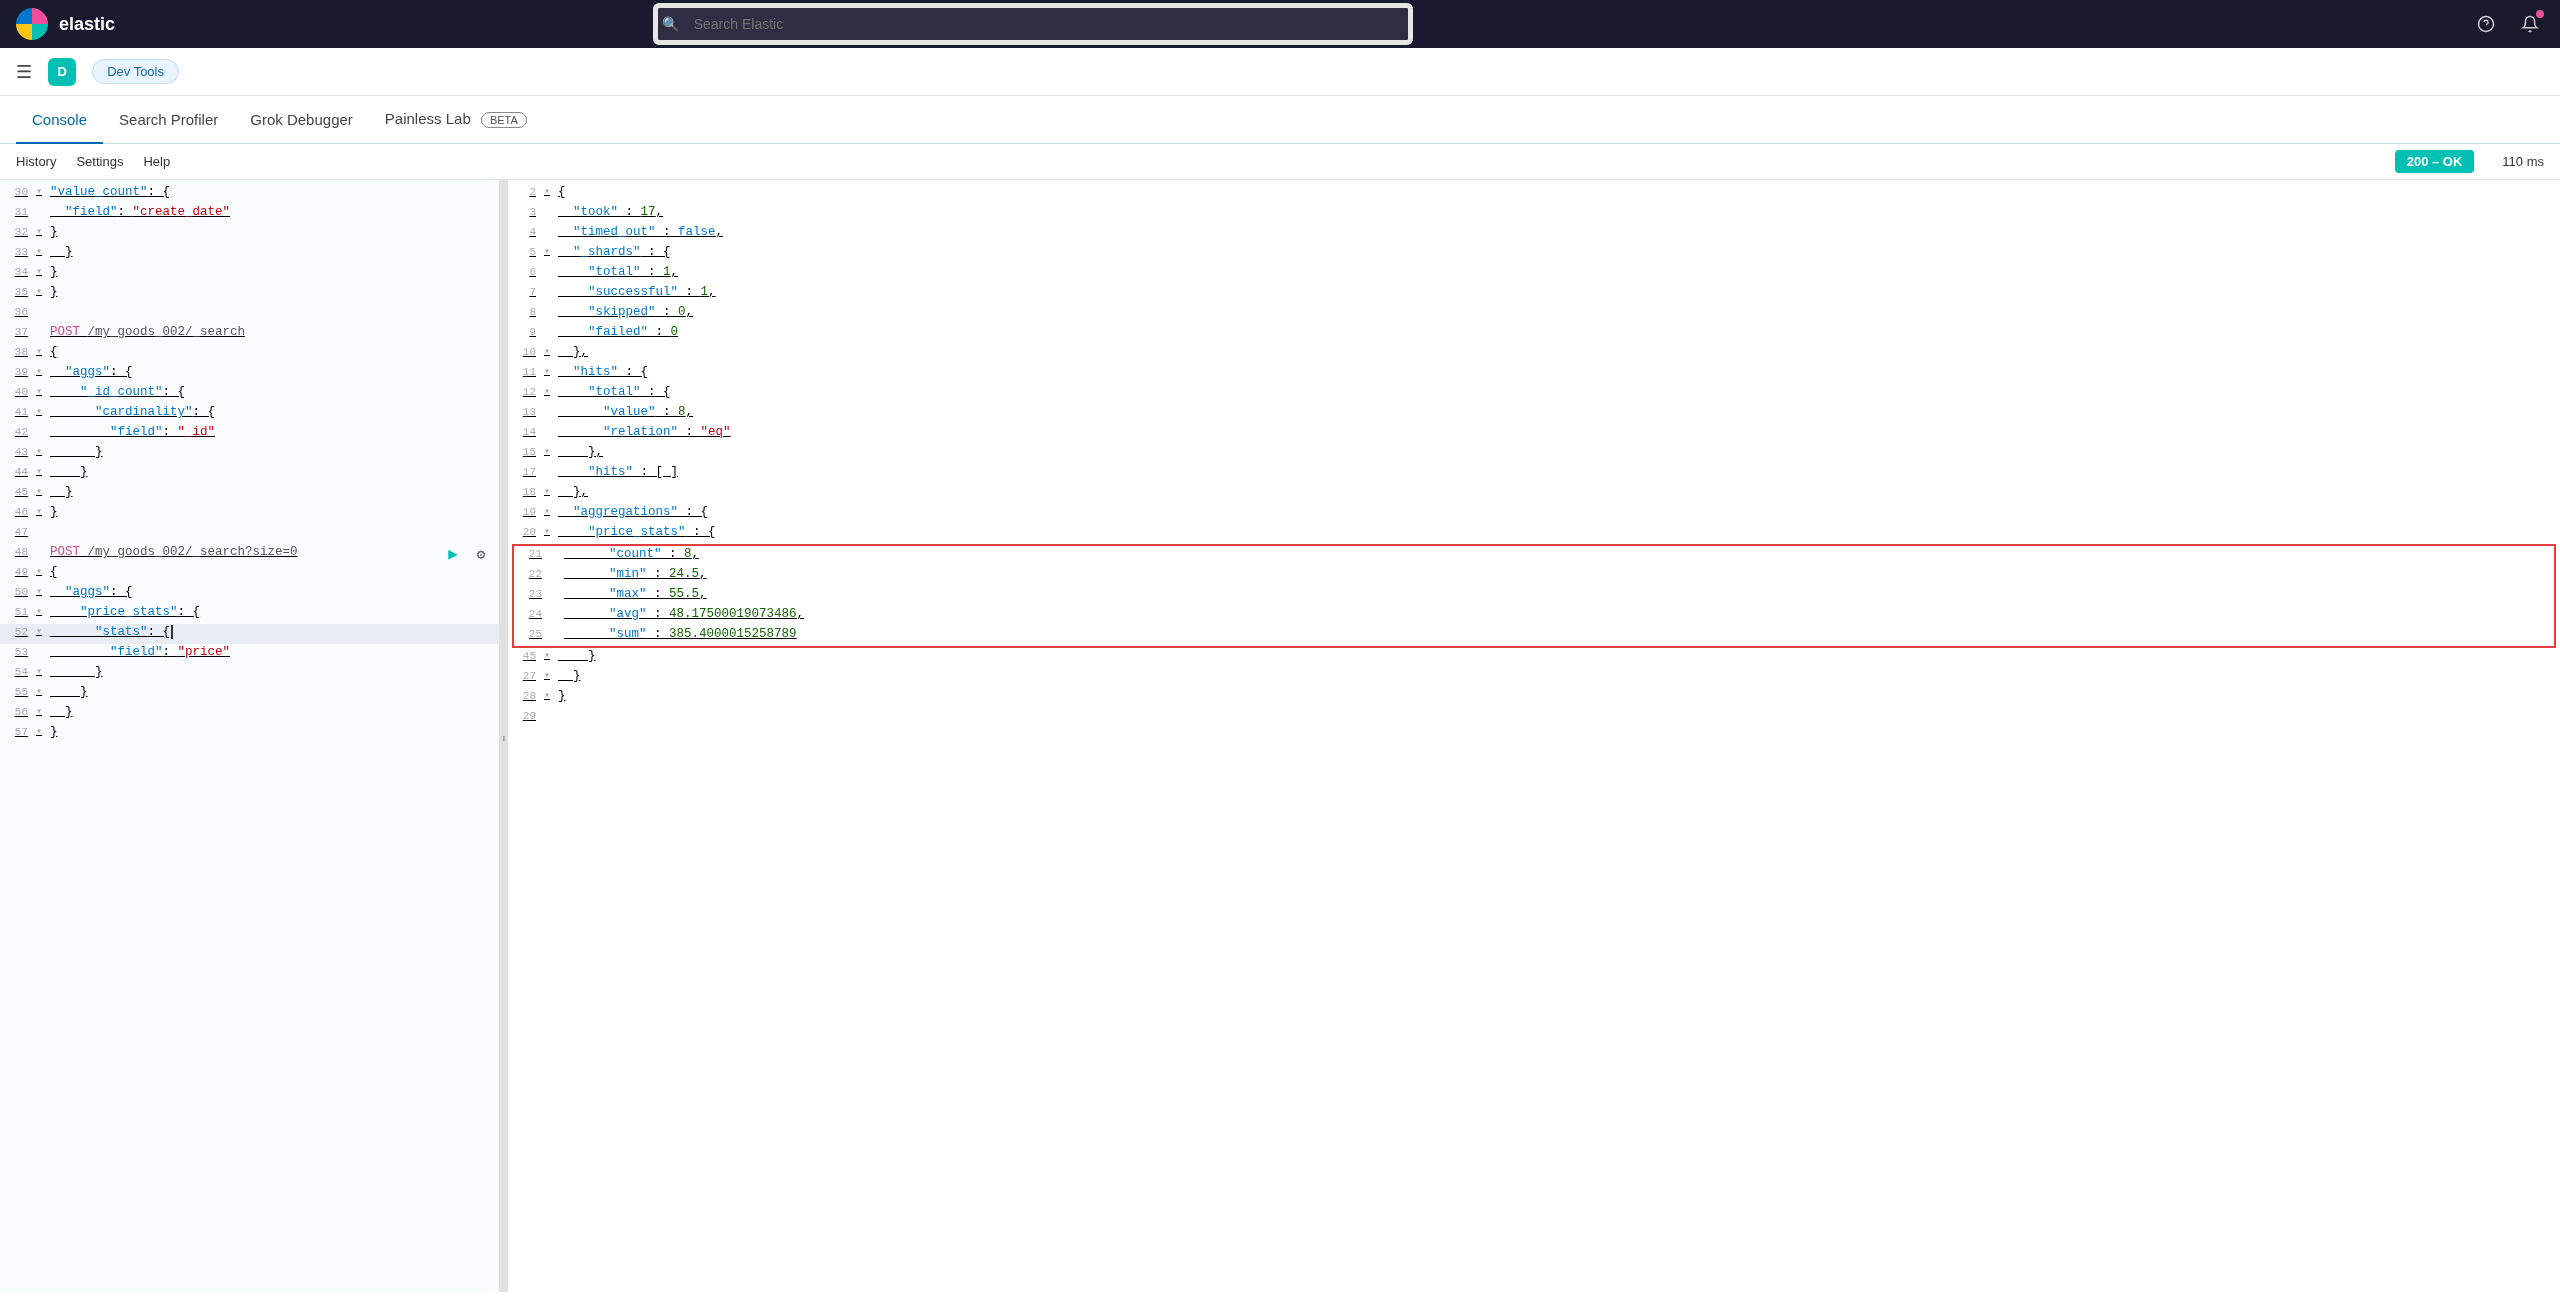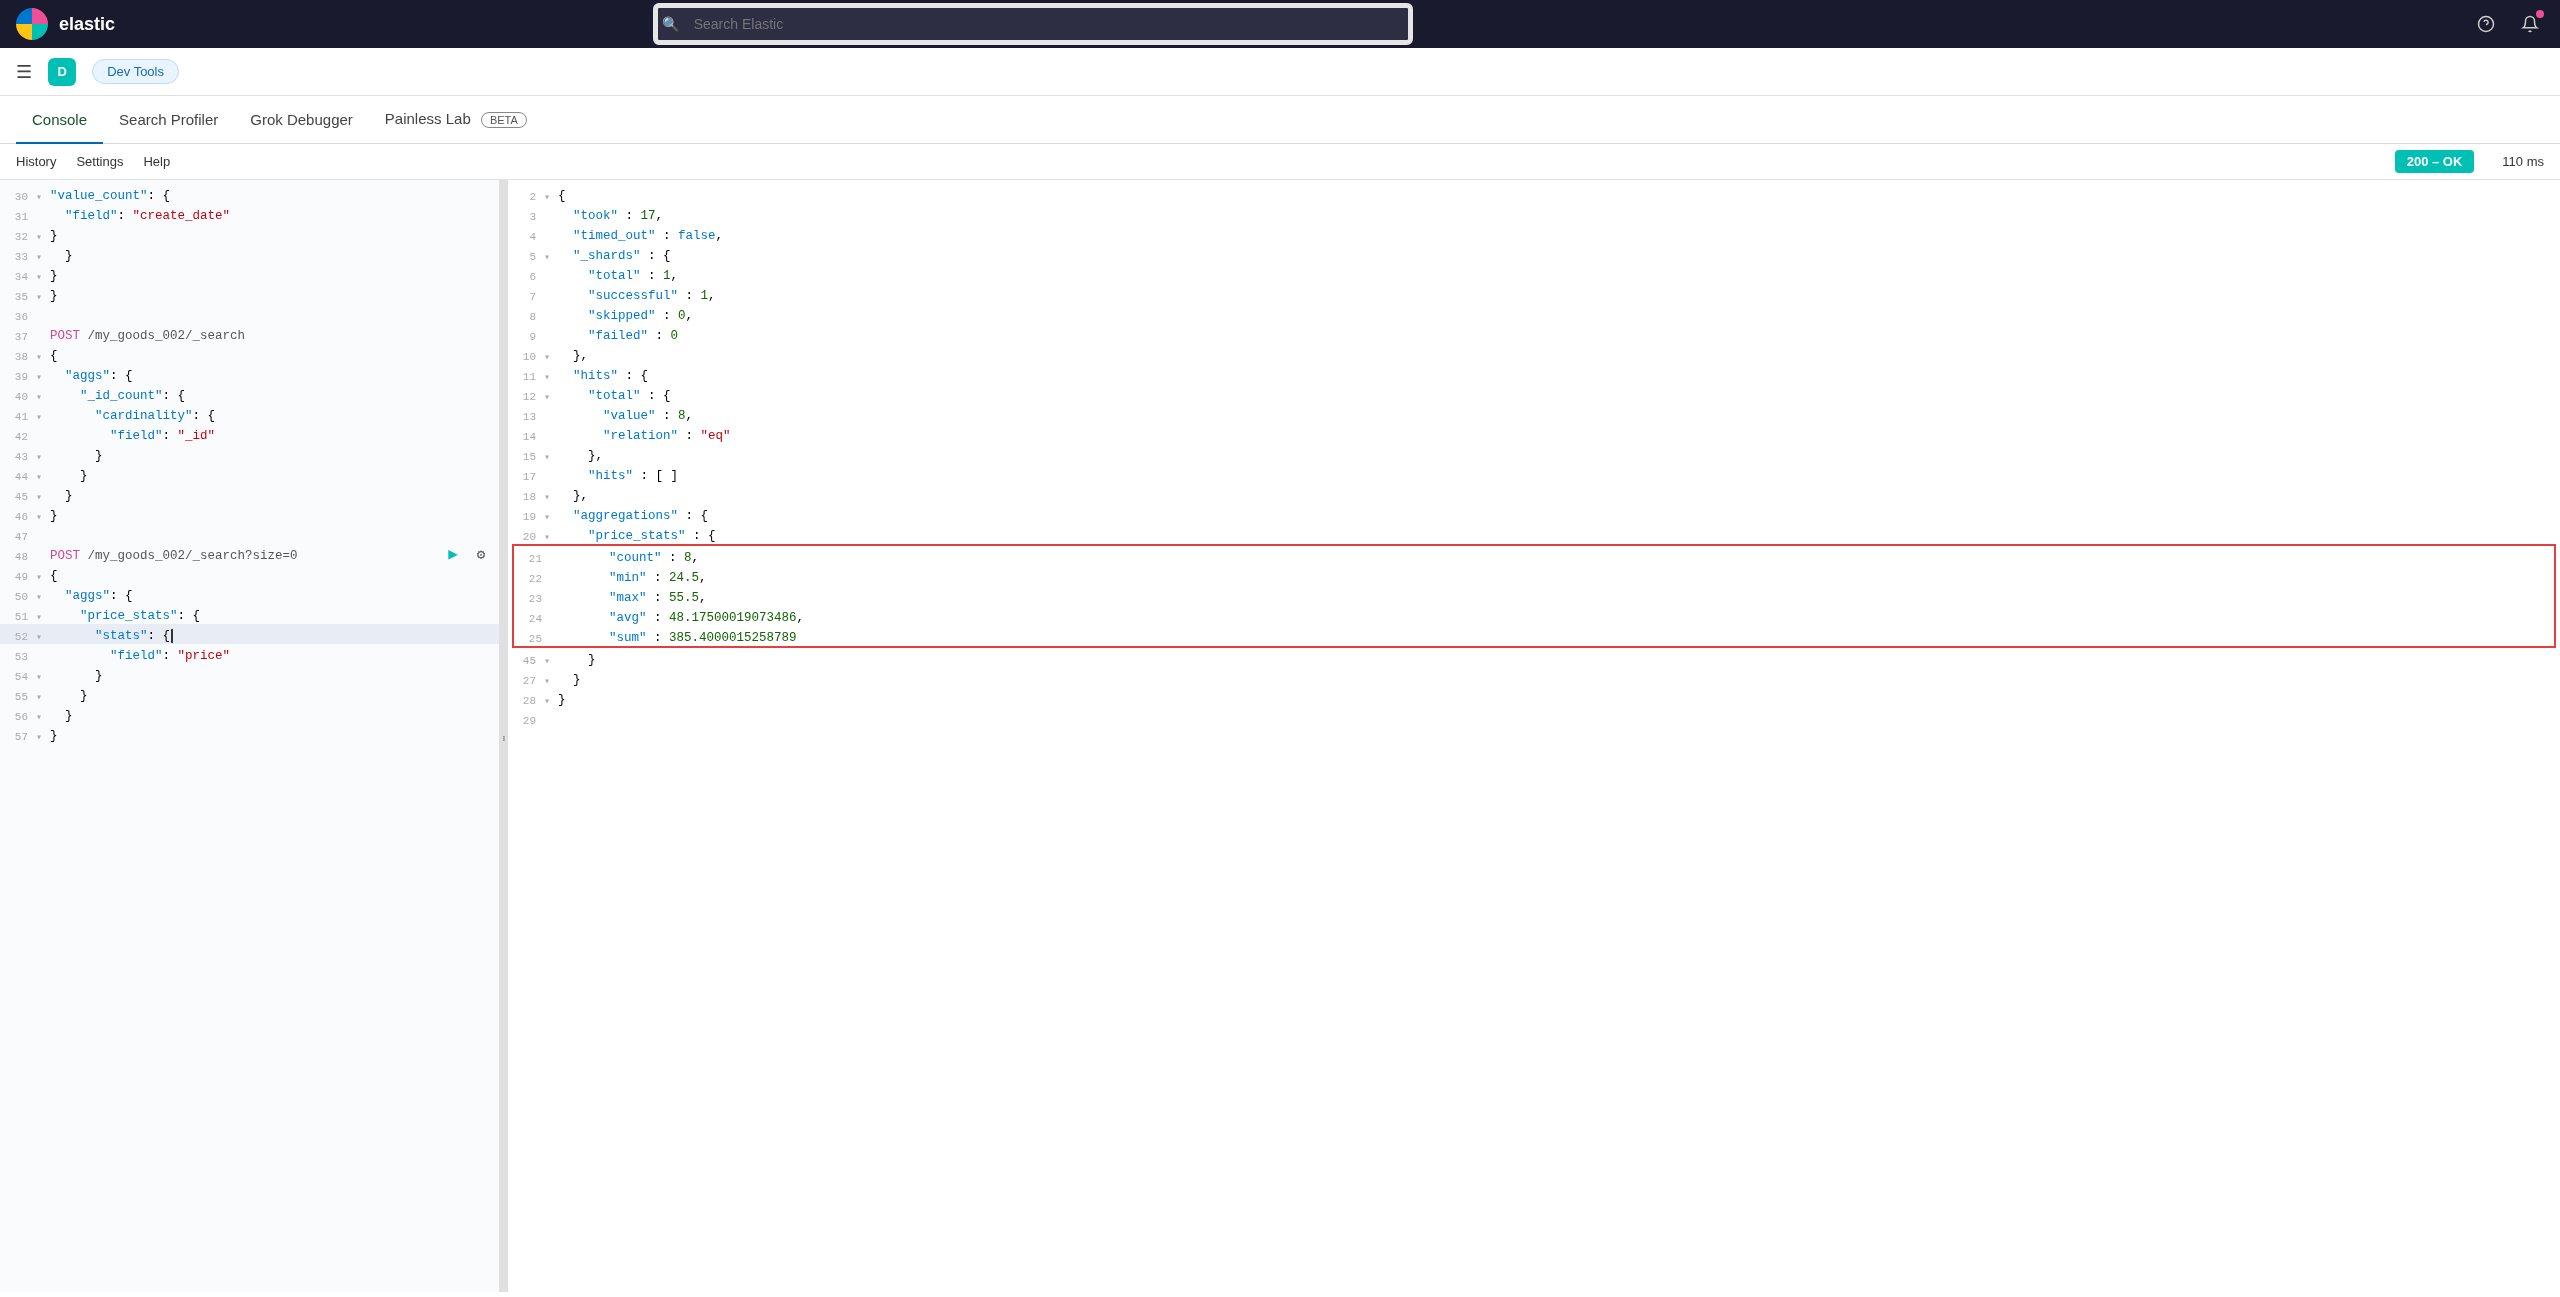--- a/index.html
+++ b/index.html
@@ -130,21 +130,21 @@
     }
     .tab-item {
       padding: 14px 16px;
       font-size: 15px;
       color: #444;
       cursor: pointer;
       border-bottom: 2px solid transparent;
       margin-bottom: -1px;
     }
     .tab-item.active {
-      color: #14532d;
+      color: #0369a1;
       border-bottom: 2px solid #006bb4;
       font-weight: 500;
     }
     .beta-badge {
       display: inline-block;
       border: 1px solid #888;
       border-radius: 12px;
       padding: 1px 8px;
       font-size: 11px;
       color: #555;
@@ -201,24 +201,25 @@
       font-size: 12.5px;
       position: relative;
     }
     .code-content {
       overflow-y: auto;
       flex: 1;
       padding: 4px 0;
     }
     .code-line {
       display: flex;
-      align-items: flex-end;
+      align-items: flex-start;
       min-height: 20px;
       padding: 1px 0;
       position: relative;
+      text-decoration: underline;
     }
     .code-line.highlighted {
       background: #e8edf5;
     }
     .line-num {
       width: 36px;
       text-align: right;
       padding-right: 8px;
       color: #aaa;
       font-size: 11px;

